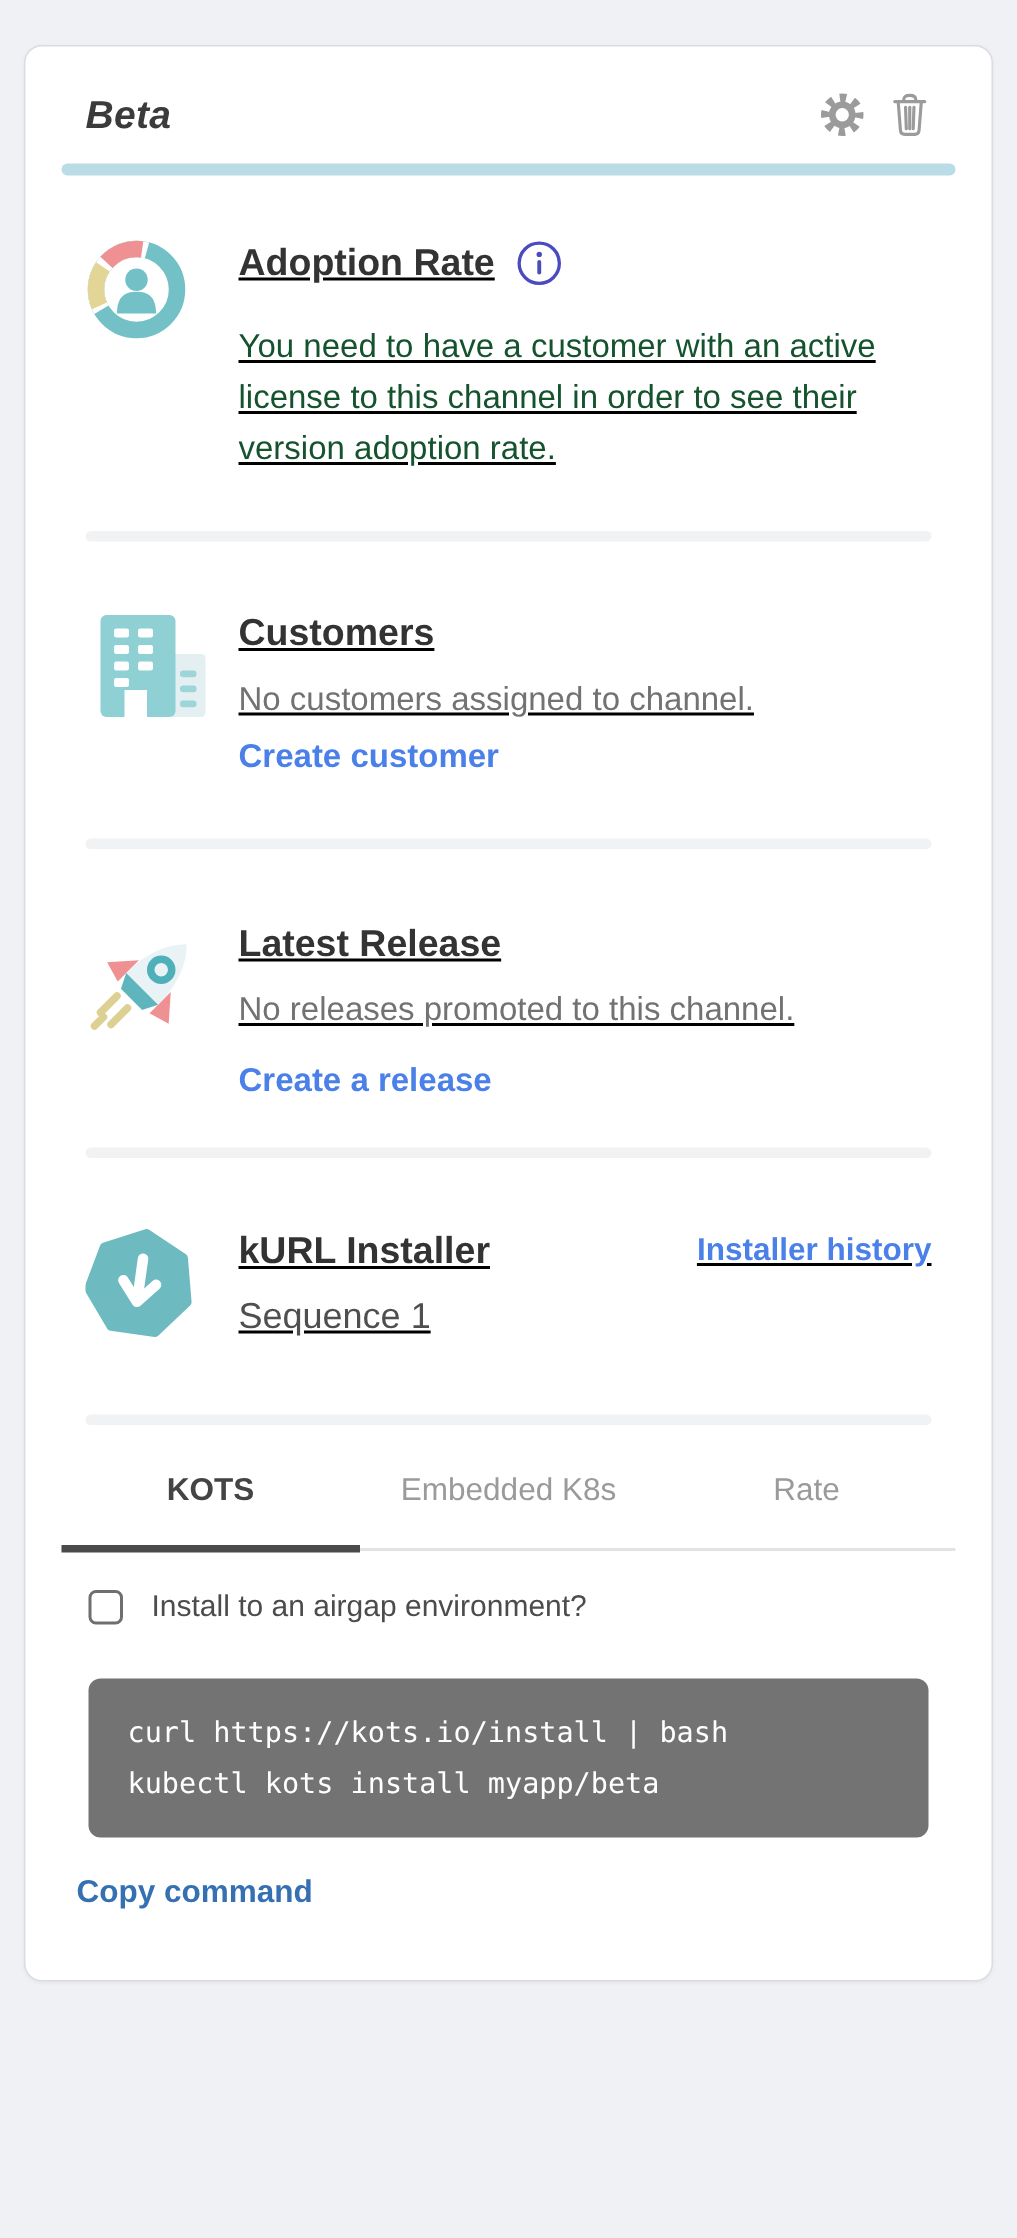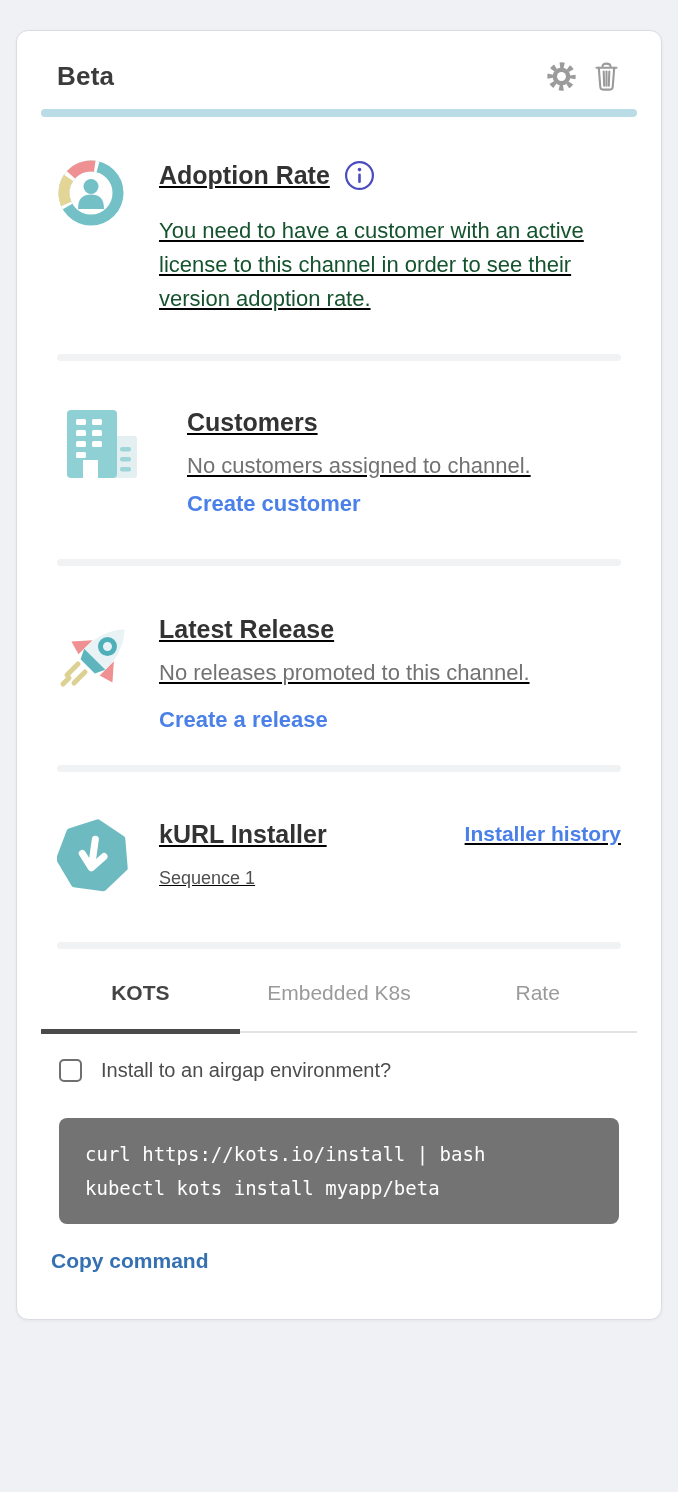--- a/index.html
+++ b/index.html
@@ -18,33 +18,33 @@
     border-radius: 12px;
     box-shadow: 0 1px 3px rgba(50,50,70,0.06);
     padding: 22px 24px 46px 24px;
   }
 
   
   .card-header {
     display: flex; align-items: center; justify-content: space-between;
     padding: 8px 16px 0 16px;
   }
-  .card-title { font-size: 26px; font-weight: 700; color: #3b3b3b; letter-spacing: .2px; }
+  .card-title { font-size: 26px; font-weight: 700; color: #3b3b3b; letter-spacing: .2px; font-style: italic; }
   .header-actions { display: flex; align-items: center; gap: 15px; }
   .icon-btn { cursor: pointer; line-height: 0; background: none; border: none; padding: 0; }
   .accent-bar {
     height: 8px; border-radius: 5px; background: #b9dce6; margin-top: 17px;
   }
 
   
   .section { display: flex; padding: 0 16px; text-decoration: underline; }
   .section-icon { width: 102px; flex: none; padding-top: 2px; }
   .section-body { flex: 1; min-width: 0; }
   .s1 { margin-top: 40px; }
-  .s2 { margin-top: 43px; gap: 28px; }
+  .s2 { margin-top: 43px; }
   .s3 { margin-top: 45px; }
   .s4 { margin-top: 44px; }
   .s5 { margin-top: 36px; }
   .divider {
     height: 7px; border-radius: 4px; background: #f1f2f4; margin: 0 16px;
   }
   .d1 { margin-top: 38px; }
   .d2 { margin-top: 39px; }
   .d3 { margin-top: 29px; }
   .d4 { margin-top: 44px; }
@@ -59,21 +59,21 @@
   .sec-link {
     display: inline-block; margin-top: 6px; font-size: 22px; line-height: 32px;
     color: #4a80e8; font-weight: 700; text-decoration: none; cursor: pointer;
   }
   .sec-link.spaced { margin-top: 15px; }
   .title-row { display: flex; align-items: flex-start; justify-content: space-between; }
   .side-link {
     font-size: 21px; color: #4a80e8; font-weight: 700; text-decoration: none;
     cursor: pointer; line-height: 36px;
   }
-  .sequence { margin: 9px 0 0 0; font-size: 18px; color: #4f4f4f; line-height: 34px; }
+  .sequence { margin: 9px 0 0 0; font-size: 24px; color: #4f4f4f; line-height: 34px; }
 
   
   .tabs {
     display: flex; margin-top: 22px; border-bottom: 2px solid #e3e3e3;
   }
   .tab {
     flex: 1; text-align: center; font-size: 21px; color: #9a9a9a;
     padding: 10px 0 24px 0; cursor: pointer;
   }
   .tab.active {

